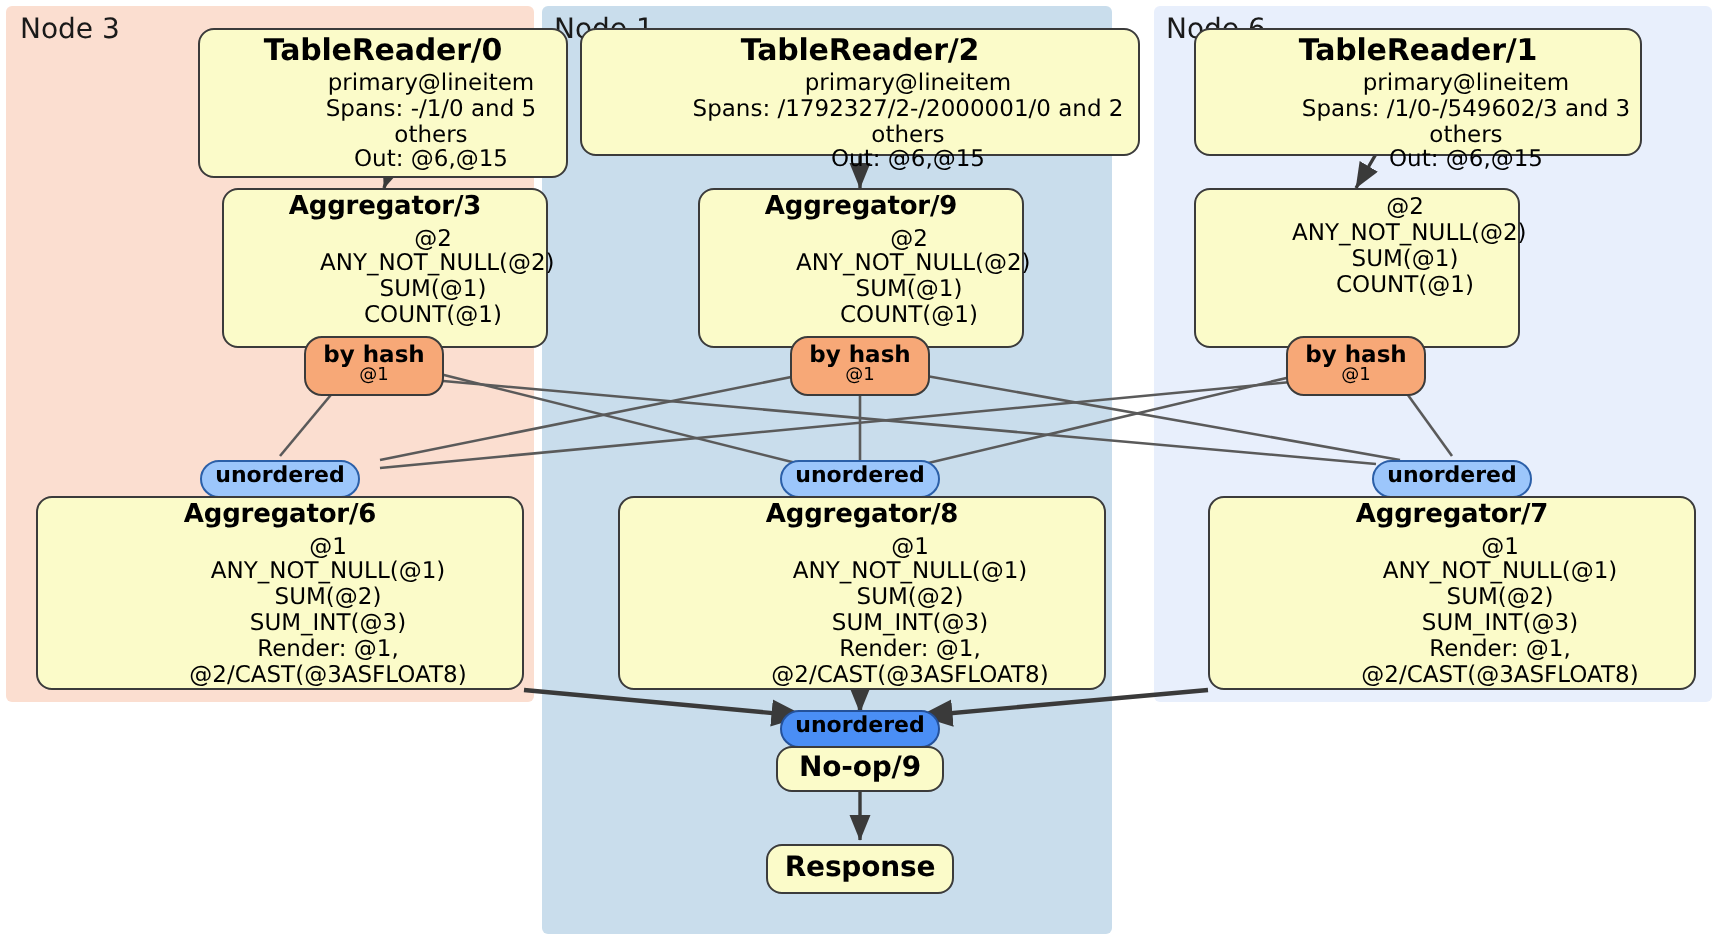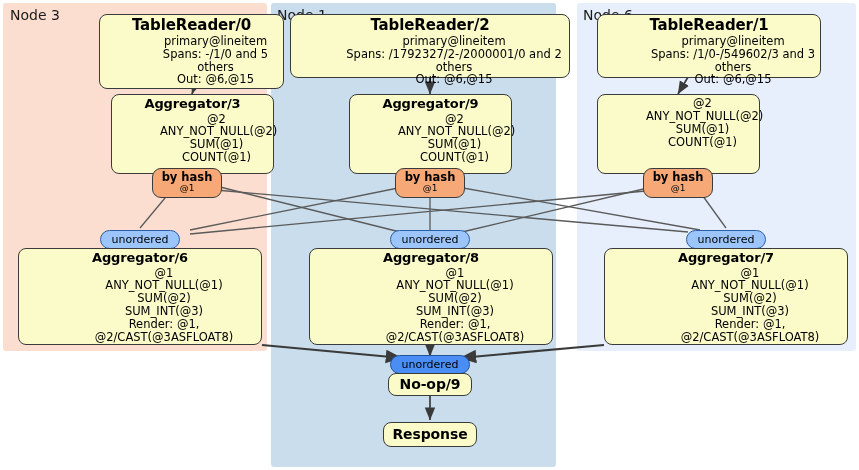--- a/index.html
+++ b/index.html
@@ -57,23 +57,23 @@
   }
   .router .rt{display:block;font-weight:bold;font-size:11.5px;}
   .router .rs{display:block;font-size:9px;}
 
   
   .oval{
     position:absolute;
     border-radius:999px;
     box-sizing:border-box;
     text-align:center;
-    font-weight:normal;font-size:11px;
+    font-weight:bold;font-size:11px;
     color:#000;
-    display:flex;align-items:center;justify-content:center;
+    display:flex;align-items:flex-start;justify-content:center;
   }
   .oval-light{background:#9cc6fb;border:1.6px solid #2b5fa8;}
   .oval-dark{background:#4a8ef5;border:1.6px solid #24519a;}
 </style>
 </head>
 <body>
 
 <div id="stage">
 
   <div class="panel" style="left:3px;top:3px;width:264px;height:348px;background:#fbded0;"></div>

